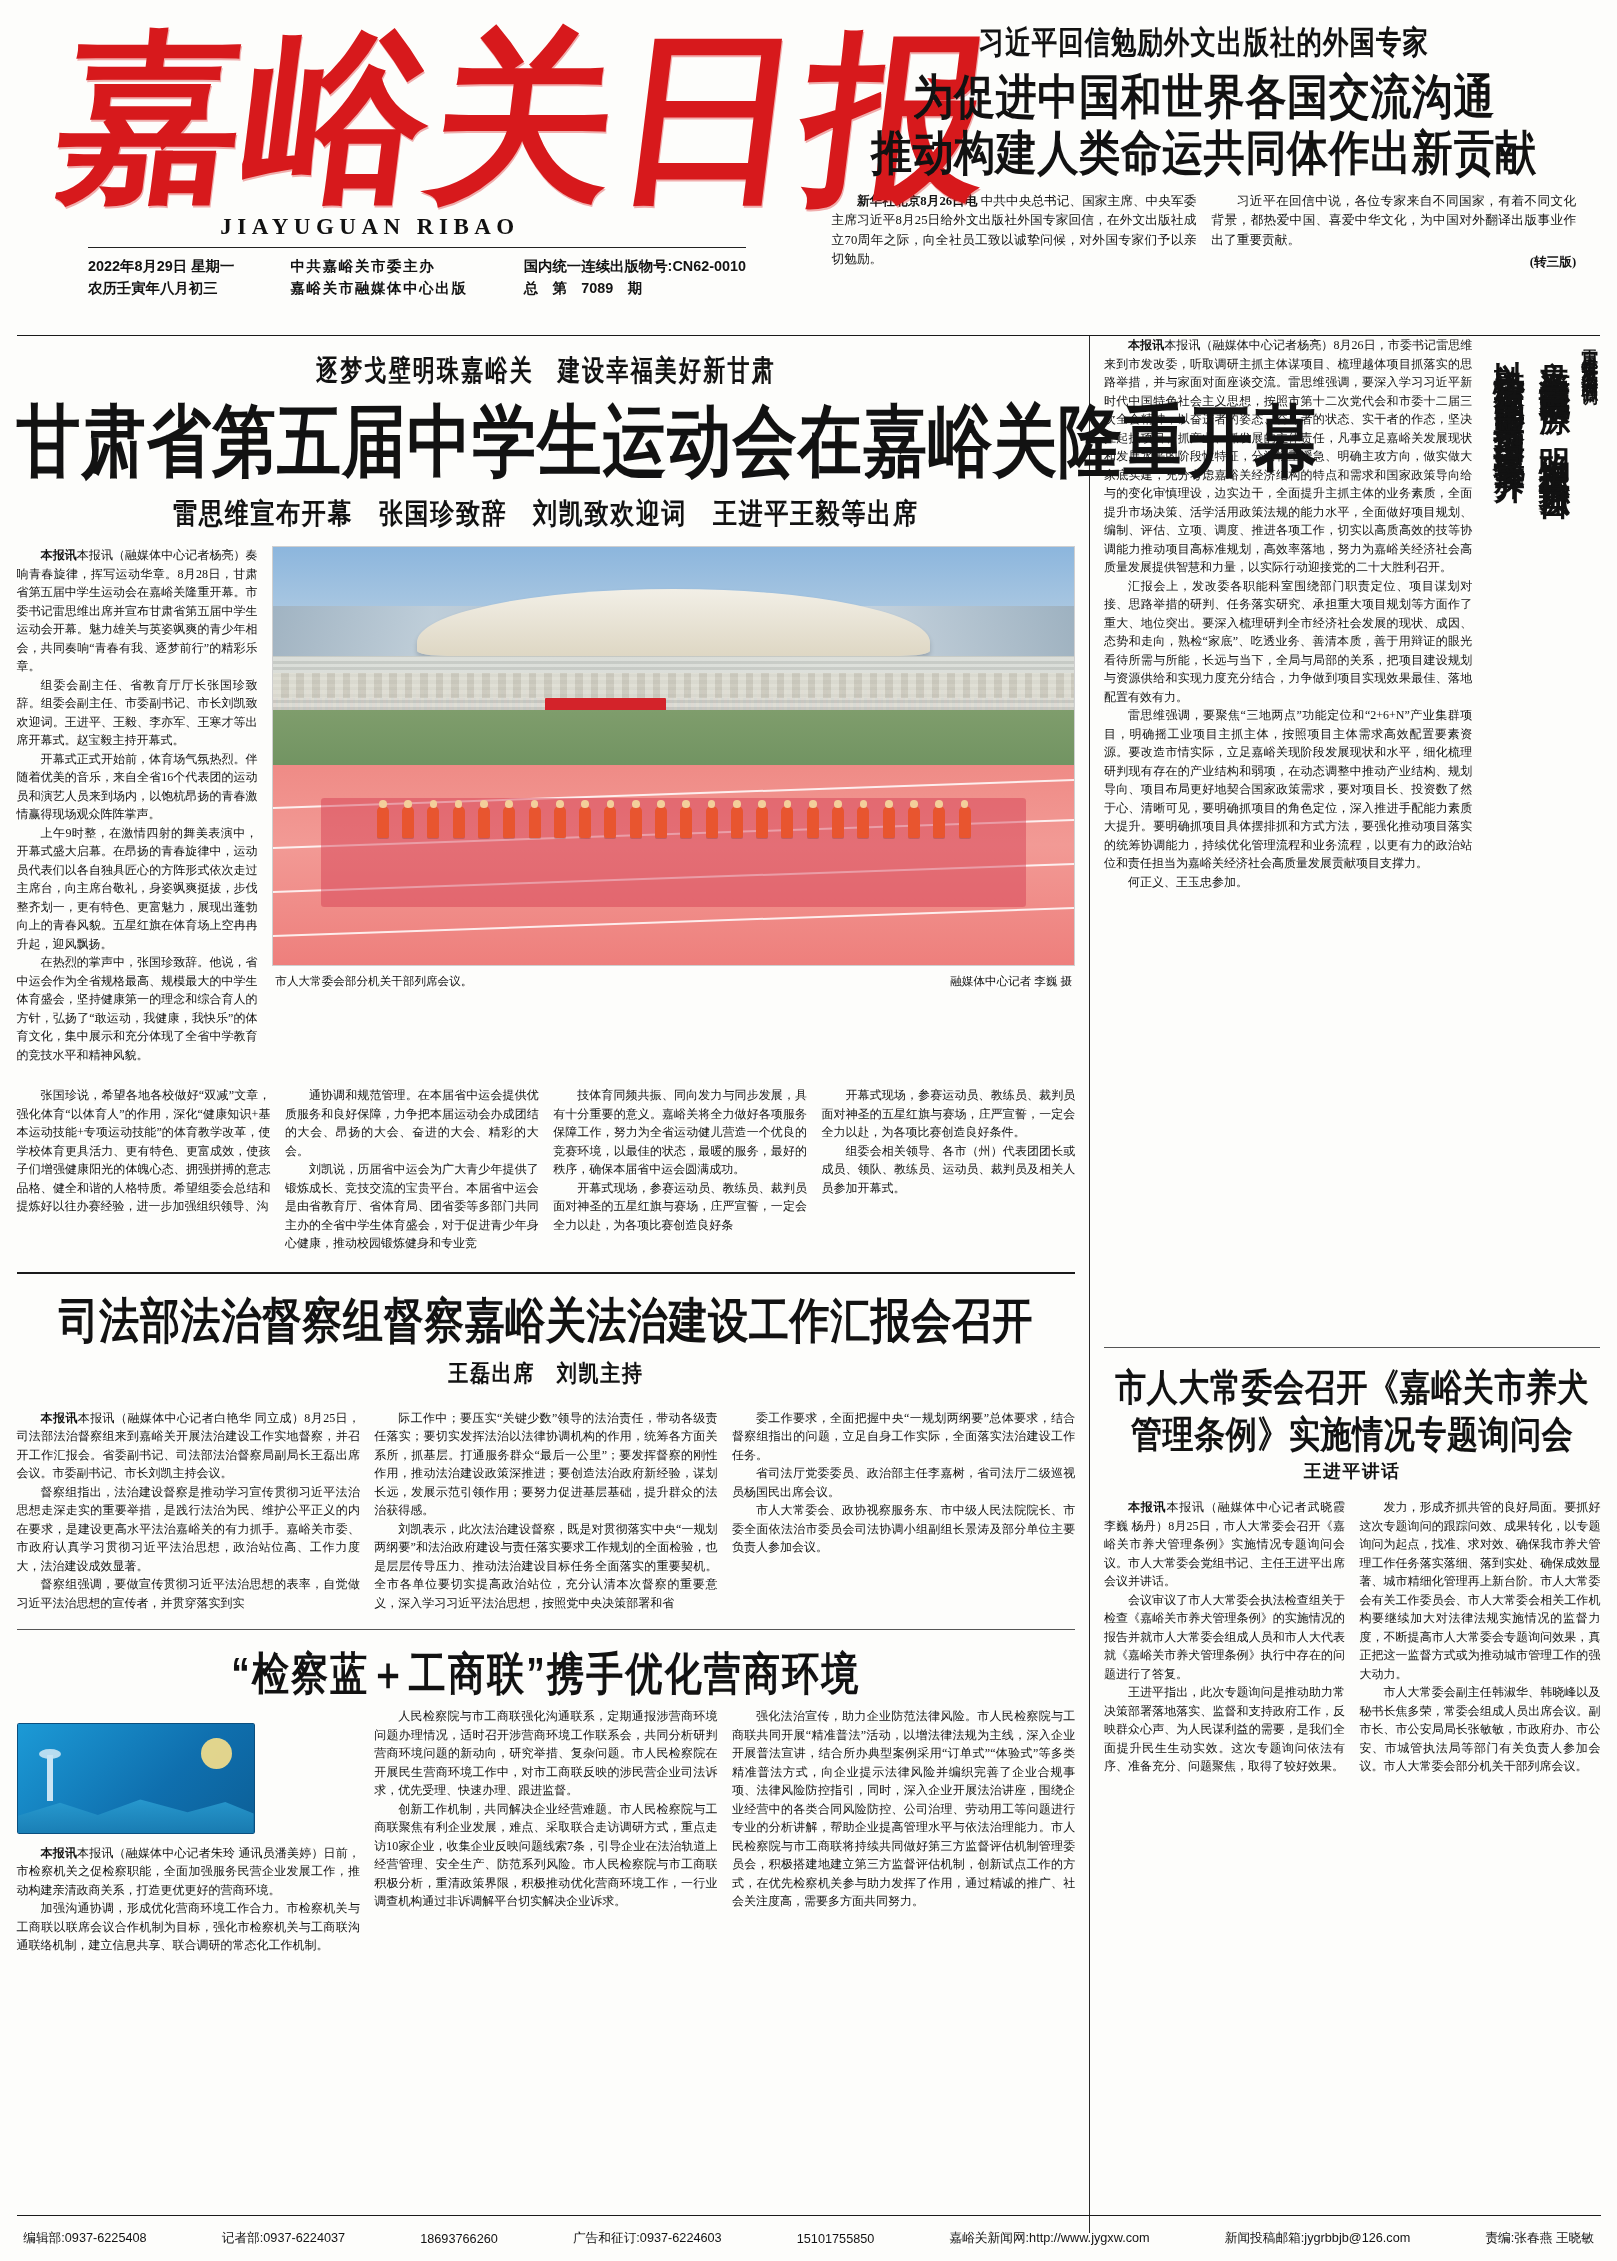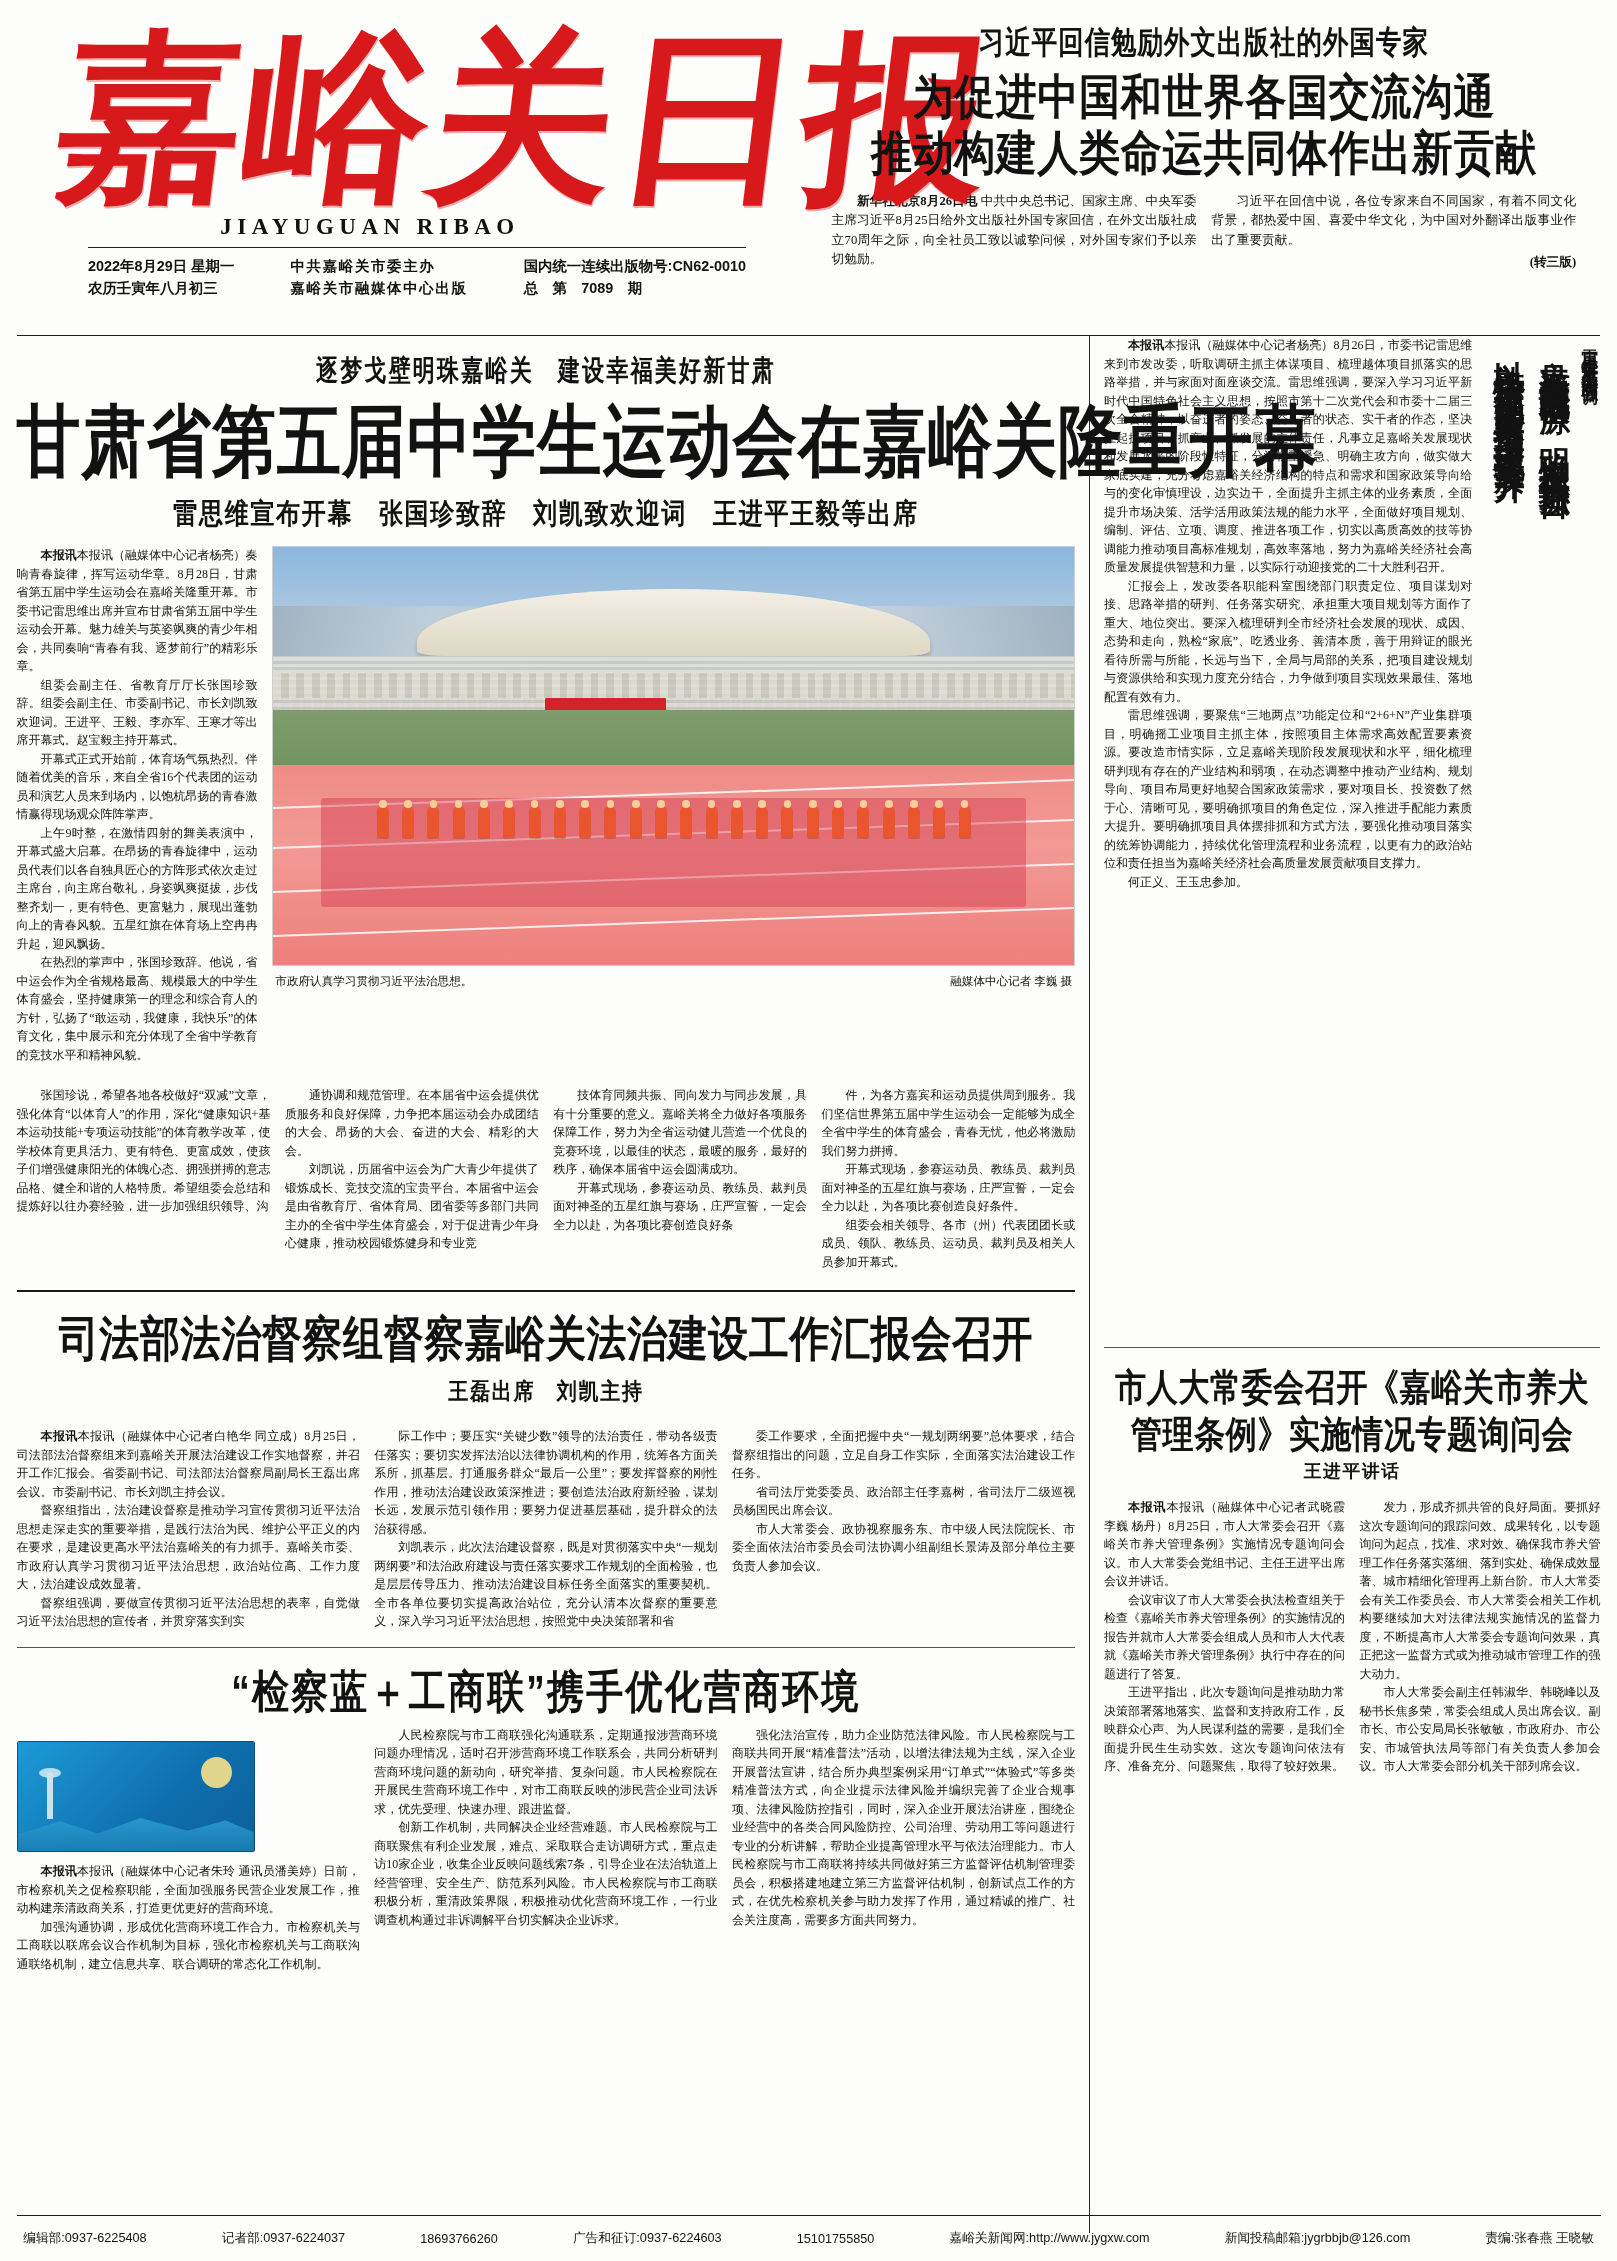--- a/index.html
+++ b/index.html
@@ -310,40 +310,39 @@
                 <div class="dancer"></div>
                 <div class="dancer"></div>
                 <div class="dancer"></div>
                 <div class="dancer"></div>
                 <div class="dancer"></div>
                 <div class="dancer"></div>
                 <div class="dancer"></div>
               </div>
             </div>
             <div class="caption">
-              <span>市政府认真学习贯彻习近平法治思想。</span>
+              <span>市人大常委会部分机关干部列席会议。</span>
               <span>融媒体中心记者 李巍 摄</span>
             </div>
           </div>
         </div>
 
         <div class="cols-3">
           <div class="col">
             <p>张国珍说，希望各地各校做好“双减”文章，强化体育“以体育人”的作用，深化“健康知识+基本运动技能+专项运动技能”的体育教学改革，使学校体育更具活力、更有特色、更富成效，使孩子们增强健康阳光的体魄心态、拥强拼搏的意志品格、健全和谐的人格特质。希望组委会总结和提炼好以往办赛经验，进一步加强组织领导、沟</p>
           </div>
           <div class="col">
             <p>通协调和规范管理。在本届省中运会提供优质服务和良好保障，力争把本届运动会办成团结的大会、昂扬的大会、奋进的大会、精彩的大会。</p>
             <p>刘凯说，历届省中运会为广大青少年提供了锻炼成长、竞技交流的宝贵平台。本届省中运会是由省教育厅、省体育局、团省委等多部门共同主办的全省中学生体育盛会，对于促进青少年身心健康，推动校园锻炼健身和专业竞</p>
           </div>
           <div class="col">
             <p>技体育同频共振、同向发力与同步发展，具有十分重要的意义。嘉峪关将全力做好各项服务保障工作，努力为全省运动健儿营造一个优良的竞赛环境，以最佳的状态，最暖的服务，最好的秩序，确保本届省中运会圆满成功。</p>
             <p>开幕式现场，参赛运动员、教练员、裁判员面对神圣的五星红旗与赛场，庄严宣誓，一定会全力以赴，为各项比赛创造良好条</p>
           </div>
           <div class="col">
-            <p>件，为各方嘉宾和运动员提供周到服务。我们坚信世界第五届中学生运动会一定能够为成全全省中学生的体育盛会，青春无忧，他必将激励我们努力拼搏。</p>
             <p>开幕式现场，参赛运动员、教练员、裁判员面对神圣的五星红旗与赛场，庄严宣誓，一定会全力以赴，为各项比赛创造良好条件。</p>
             <p>组委会相关领导、各市（州）代表团团长或成员、领队、教练员、运动员、裁判员及相关人员参加开幕式。</p>
           </div>
         </div>
       </div>
 
       <div class="sep"></div>
 
       <div>
         <div class="headline-2">司法部法治督察组督察嘉峪关法治建设工作汇报会召开</div>

